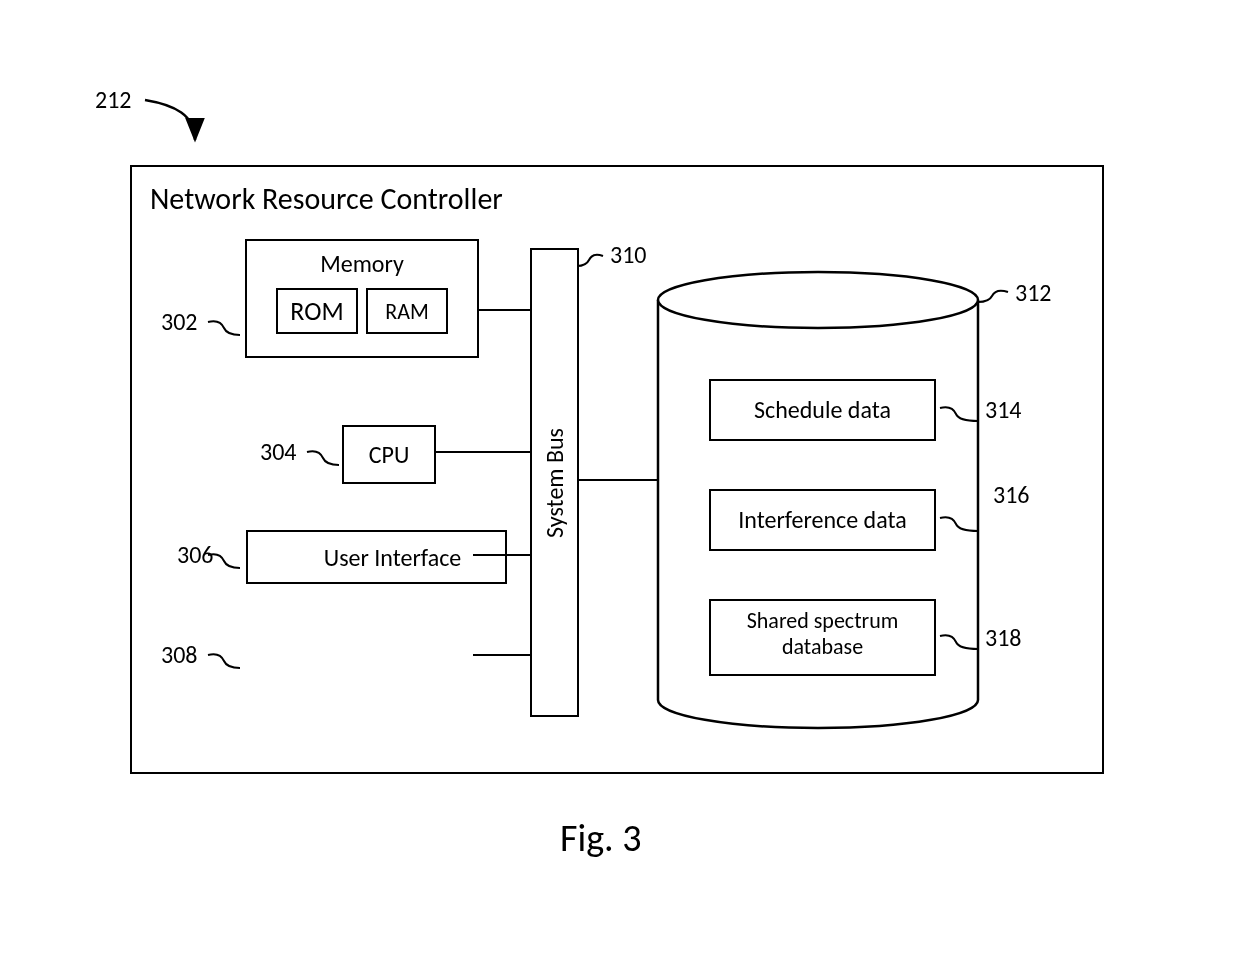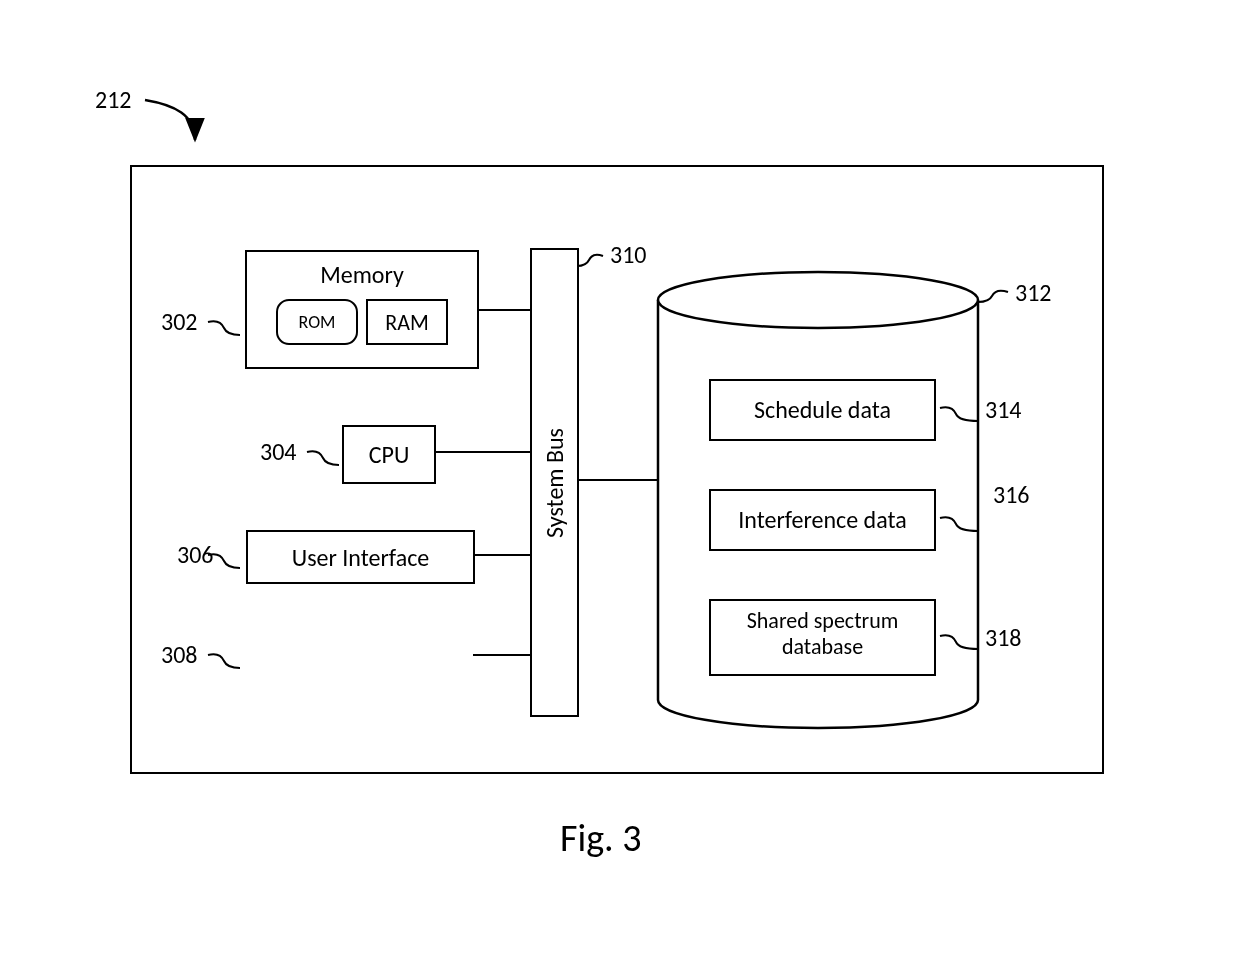--- a/index.html
+++ b/index.html
@@ -49,42 +49,43 @@
     pointer-events: none;
   }
 </style>
 </head>
 <body>
 
 <div class="canvas">
 
   <div class="box" style="left:130px; top:165px; width:970px; height:605px; justify-content:flex-start; align-items:flex-start;">
   </div>
+  <div class="title" style="left:150px; top:180px;">Network Resource Controller</div>
 
   <div class="label" style="left:95px; top:85px;">212</div>
 
-  <div class="box" style="left:245px; top:250px; width:230px; height:115px; display:block;">
+  <div class="box" style="left:245px; top:239px; width:230px; height:115px; display:block;">
     <div style="text-align:center; margin-top:8px; font-size:24px;">Memory</div>
     <div style="display:flex; justify-content:center; gap:8px; margin-top:10px;">
-      <div class="box" style="position:relative; width:78px; height:42px; font-size:18px;border-radius:13px;">
+      <div class="box" style="position:relative; width:78px; height:42px; font-size:26px;">
         <span>ROM</span>
       </div>
       <div class="box" style="position:relative; width:78px; height:42px; font-size:22px;">
         <span>RAM</span>
       </div>
     </div>
   </div>
   <div class="label small-label" style="left:161px; top:307px;">302</div>
 
   <div class="box" style="left:342px; top:425px; width:90px; height:55px;">
     <span>CPU</span>
   </div>
   <div class="label small-label" style="left:260px; top:437px;">304</div>
 
-  <div class="box" style="left:246px; top:530px; width:225px; height:50px;">
+  <div class="box" style="left:246px; top:530px; width:225px; height:50px;padding-left:32px;">
     <span>User Interface</span>
   </div>
   <div class="label small-label" style="left:177px; top:540px;">306</div>
 
   <div class="label small-label" style="left:161px; top:640px;">308</div>
 
   <div class="box" style="left:530px; top:248px; width:45px; height:465px;">
     <span class="vtext">System Bus</span>
   </div>
   <div class="label small-label" style="left:610px; top:240px;">310</div>

